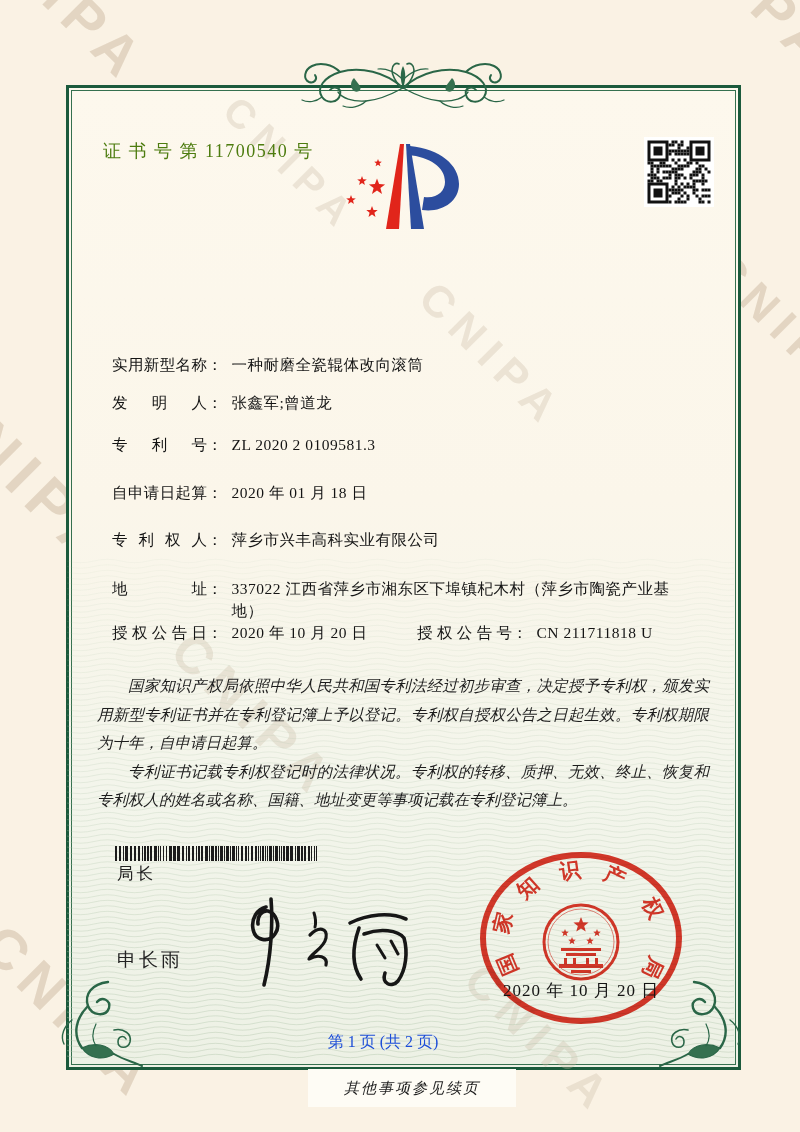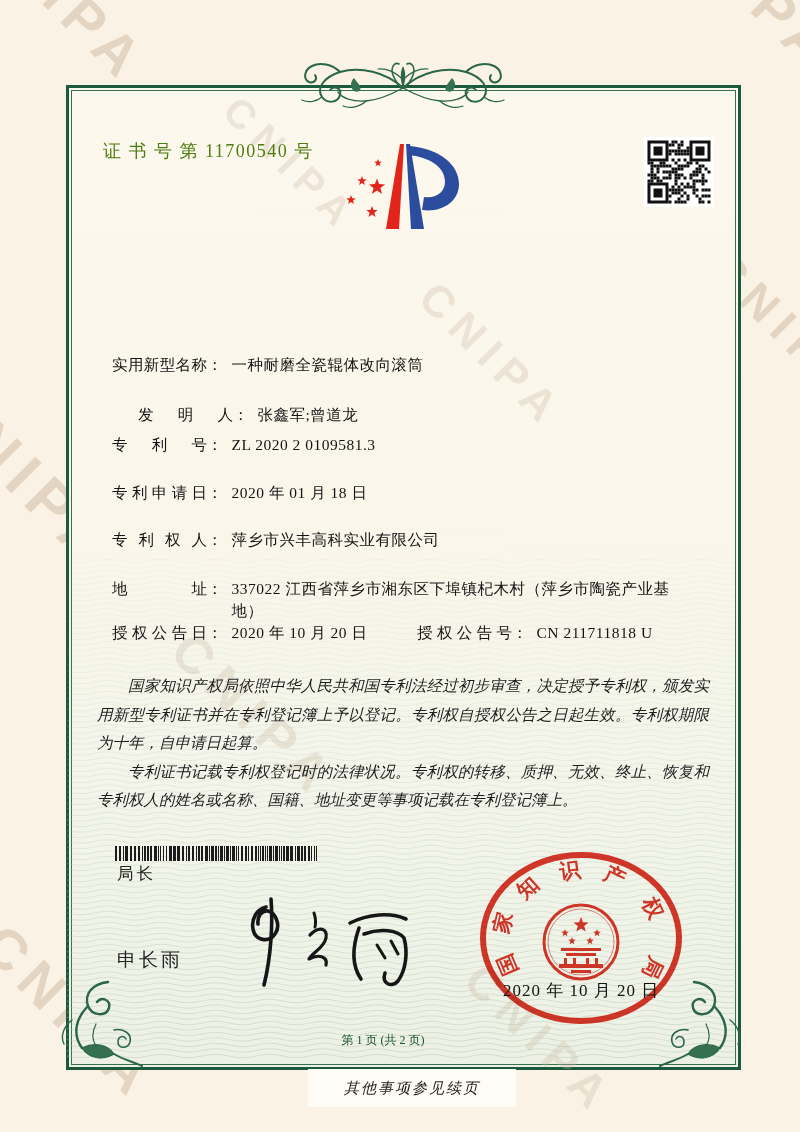--- a/index.html
+++ b/index.html
@@ -49,21 +49,21 @@
              font-size:16.5px;color:#222;letter-spacing:3px;}
   #sig-name{position:absolute;left:117px;top:947px;font-family:"Liberation Sans","DejaVu Sans",sans-serif;
             font-size:19px;color:#222;letter-spacing:3px;}
   #signature{position:absolute;left:238px;top:893px;}
 
   #seal{position:absolute;left:478px;top:850px;opacity:.93;mix-blend-mode:multiply;}
   #seal-date{position:absolute;left:481px;top:979px;width:200px;text-align:center;
              font-size:17px;color:#141414;letter-spacing:1px;}
 
   #page-no{position:absolute;left:283px;top:1032px;width:200px;text-align:center;
-           font-size:12px;color:#14532d;}
+           font-size:16px;color:#1d4ed8;}
   #note-box{position:absolute;left:308px;top:1069px;width:208px;height:38px;background:#fefcf5;
             display:flex;align-items:center;justify-content:center;}
   #note-box span{font-size:15px;font-style:italic;color:#1d1d1d;letter-spacing:2px;}
 </style>
 </head>
 <body>
 
 <div id="stage">
 
   <span class="wm" style="left:-50px;top:-38px;font-size:56px;">CNIPA</span>
@@ -384,28 +384,28 @@
         <rect x="54.5" y="63.5" width="3" height="3" fill="#111"></rect>
         <rect x="57.5" y="63.5" width="3" height="3" fill="#111"></rect>
         <rect x="63.5" y="63.5" width="3" height="3" fill="#111"></rect>
       </svg>
   </div>
 
 
   <div class="frow" style="top:338px;margin-top:16px;">
     <span class="flabel">实用新型名称</span><span class="fcolon">：</span><span class="fvalue">一种耐磨全瓷辊体改向滚筒</span>
   </div>
-  <div class="frow" style="top:404px;margin-left:26px;">
+  <div class="frow" style="top:392px;">
     <span class="flabel">发明人</span><span class="fcolon">：</span><span class="fvalue">张鑫军;曾道龙</span>
   </div>
   <div class="frow" style="top:434px;">
     <span class="flabel">专利号</span><span class="fcolon">：</span><span class="fvalue">ZL 2020 2 0109581.3</span>
   </div>
   <div class="frow" style="top:482px;">
-    <span class="flabel">专利申请日</span><span class="fcolon">：</span><span class="fvalue">2020 年 01 月 18 日</span>
+    <span class="flabel">自申请日起算</span><span class="fcolon">：</span><span class="fvalue">2020 年 01 月 18 日</span>
   </div>
   <div class="frow" style="top:529px;">
     <span class="flabel">专利权人</span><span class="fcolon">：</span><span class="fvalue">萍乡市兴丰高科实业有限公司</span>
   </div>
   <div class="frow" style="top:578px;">
     <span class="flabel">地址</span><span class="fcolon">：</span><span class="fvalue wrap">337022 江西省萍乡市湘东区下埠镇杞木村（萍乡市陶瓷产业基地）</span>
   </div>
   <div class="frow" id="grant-row" style="top:622px;">
     <span class="flabel">授权公告日</span><span class="fcolon">：</span><span class="fvalue">2020 年 10 月 20 日</span>
     <span class="grp2">

